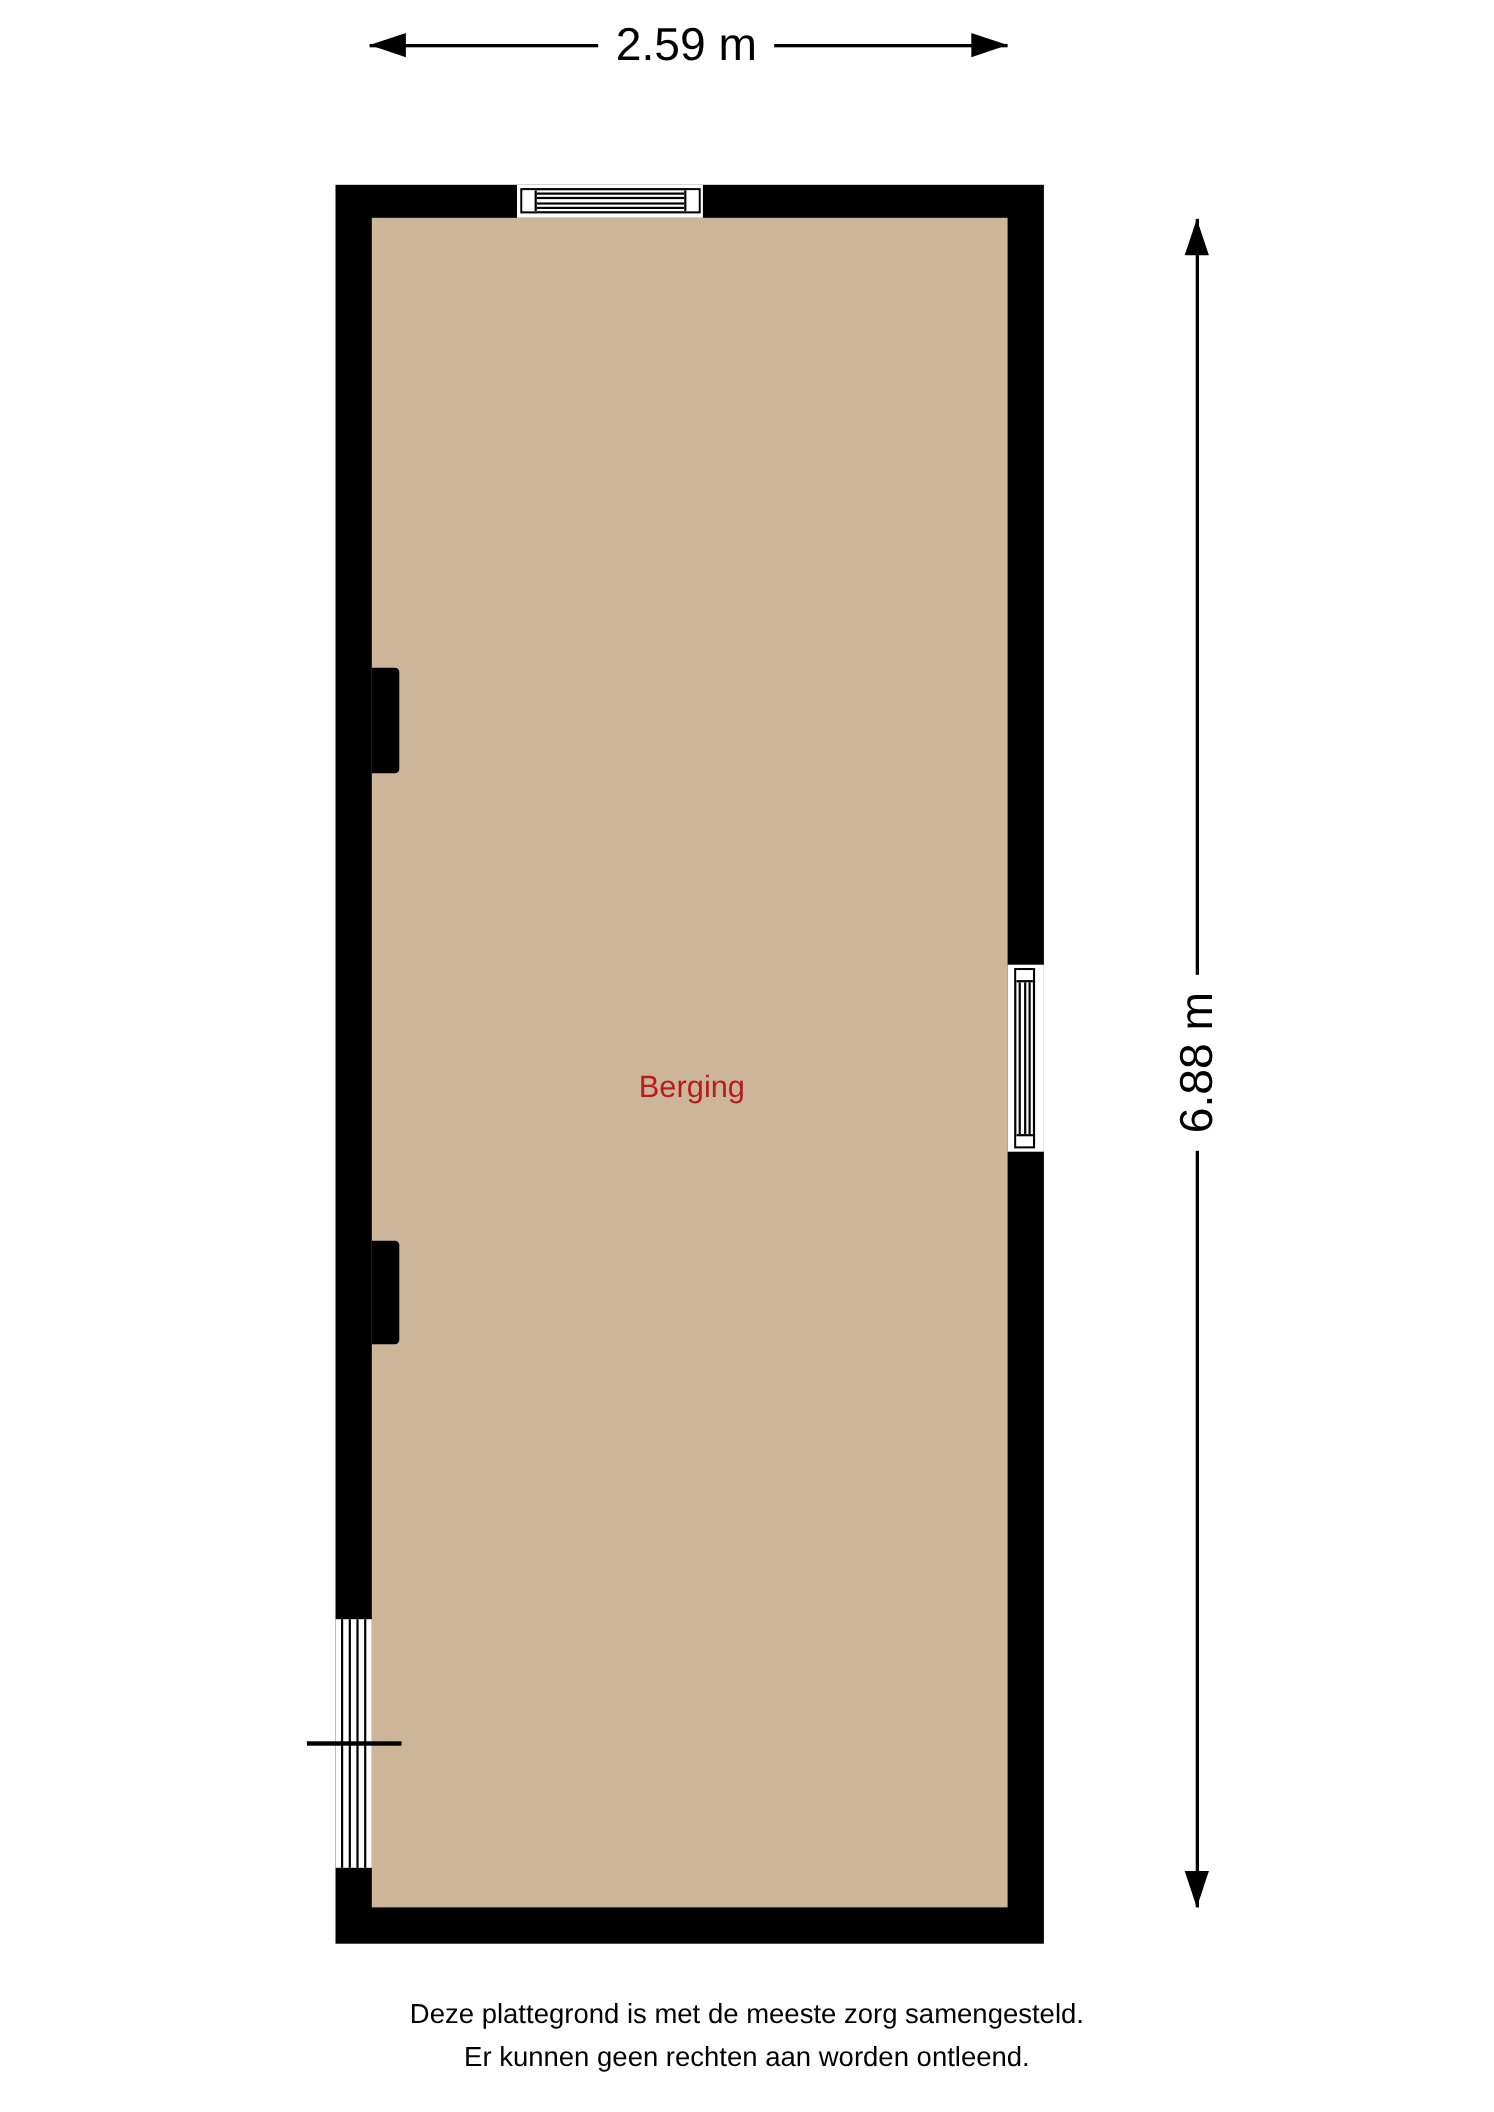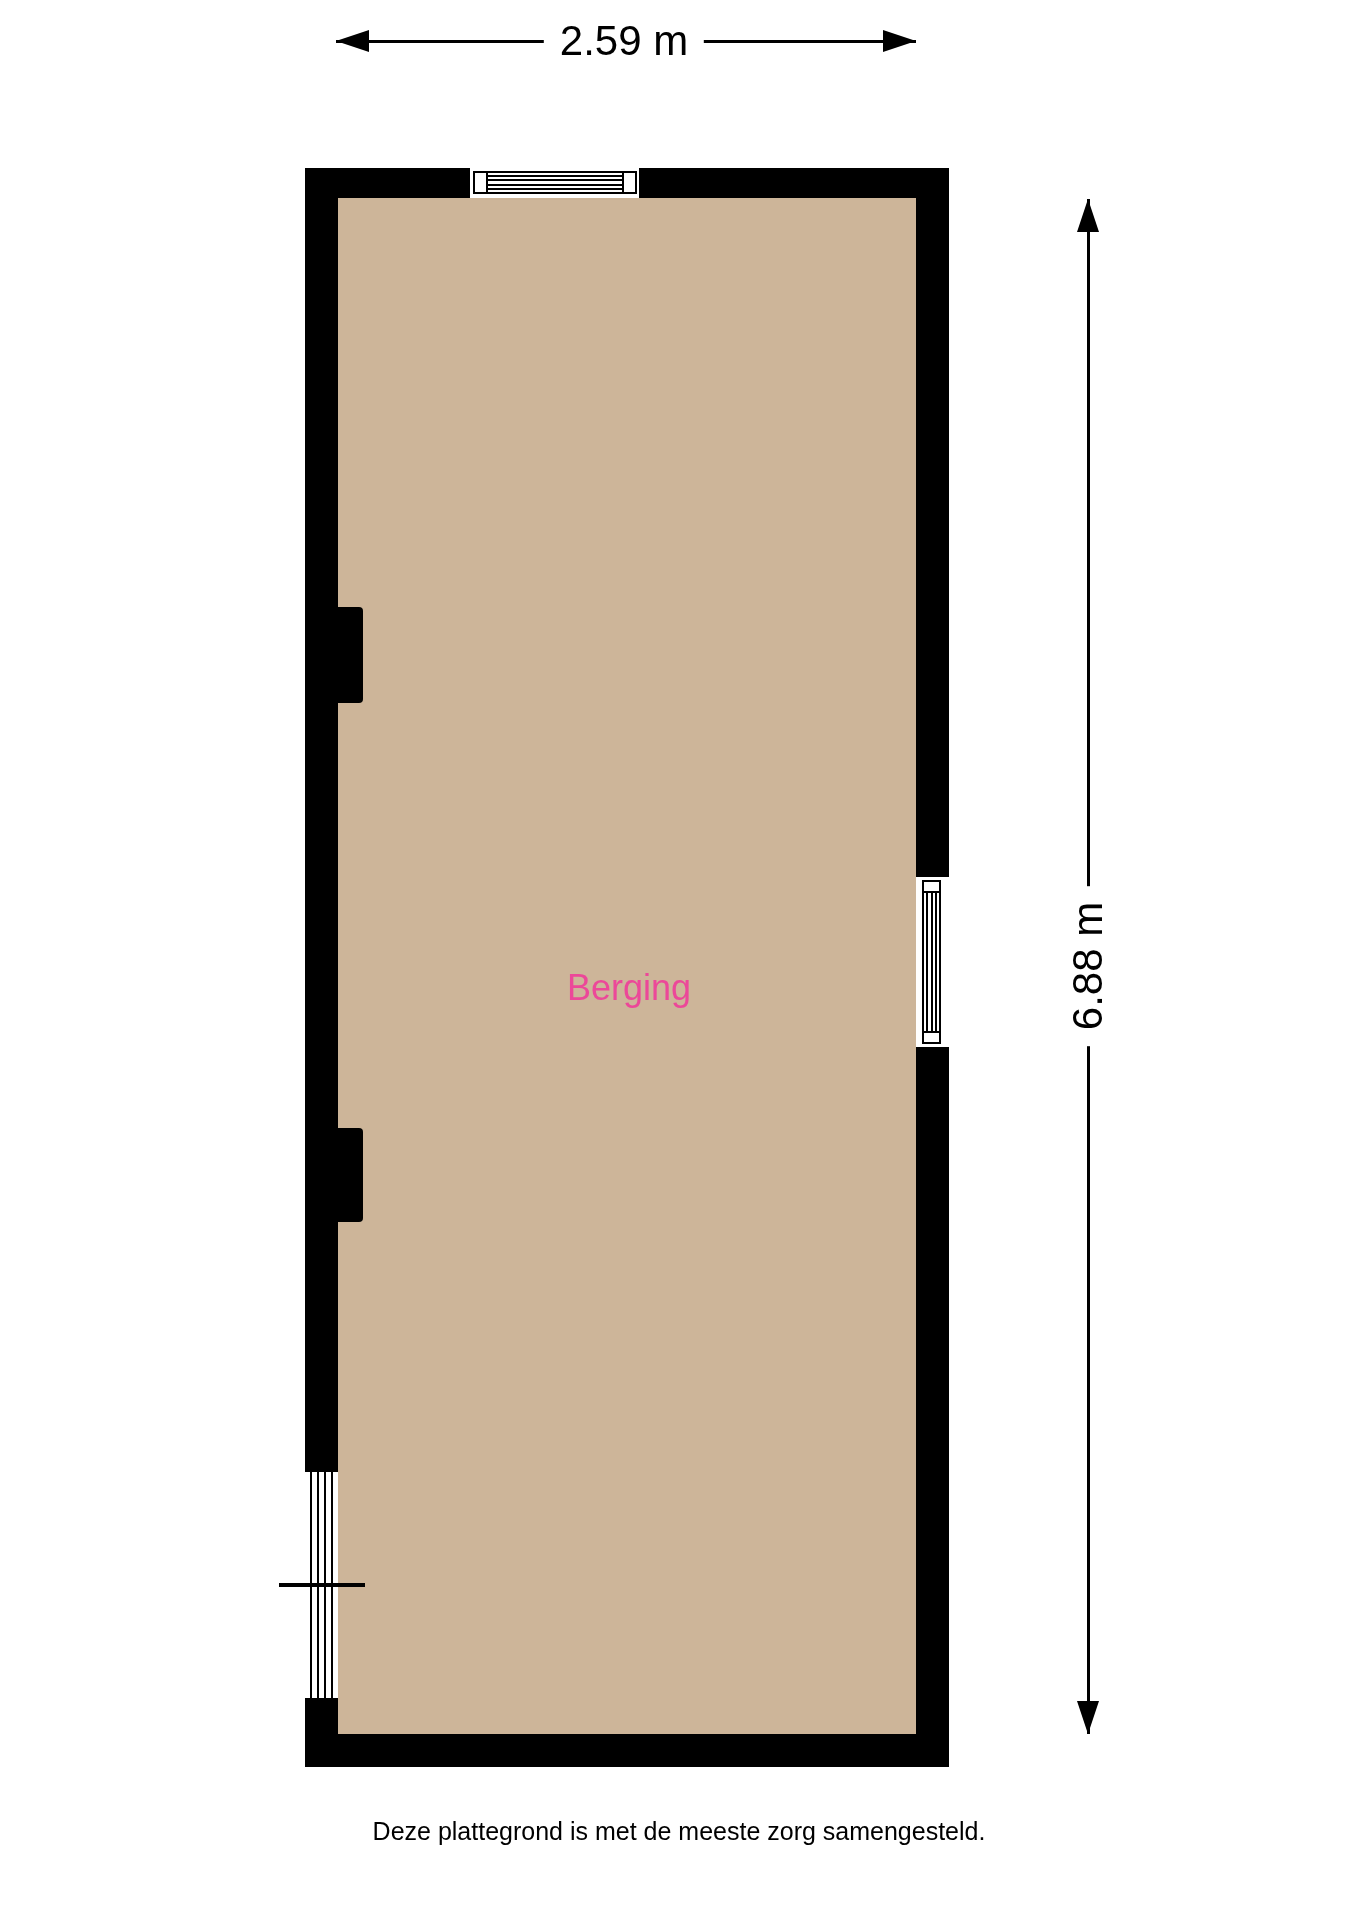--- a/index.html
+++ b/index.html
@@ -36,21 +36,21 @@
   }
   #dim-h-label{left:624px;top:41px;transform:translate(-50%,-50%);}
   #dim-v-label{left:1088px;top:966px;transform:translate(-50%,-50%) rotate(-90deg);}
 
   
   #wall-outline{left:305px;top:168px;width:644px;height:1599px;background:var(--wall-color);}
   #floor{left:338px;top:198px;width:578px;height:1536px;background:var(--floor-color);}
 
   #room-label{
     left:629px;top:988px;transform:translate(-50%,-50%);
-    font-size:36px;white-space:nowrap;color:#ec4899;
+    font-size:28px;white-space:nowrap;color:#b91c1c;
   }
 
   
   .wall-gap{background:#fff;}
   #window-top-gap{left:470px;top:168px;width:169px;height:30px;}
   #window-right-gap{left:916px;top:877px;width:33px;height:170px;}
   #window-left-gap{left:305px;top:1472px;width:33px;height:226px;display:flex;flex-direction:row;justify-content:space-evenly;}
 
   
   #window-top-frame{
@@ -146,15 +146,16 @@
     <div class="abs" id="window-left-tick"></div>
 
     <div class="abs protrusion" id="protrusion-upper"></div>
     <div class="abs protrusion" id="protrusion-lower"></div>
 
     <div class="abs" id="room-label">Berging</div>
   </div>
 
   <div class="abs" id="caption">
     <div>Deze plattegrond is met de meeste zorg samengesteld.</div>
+    <div>Er kunnen geen rechten aan worden ontleend.</div>
   </div>
 
 </div>
 
 </body></html>

